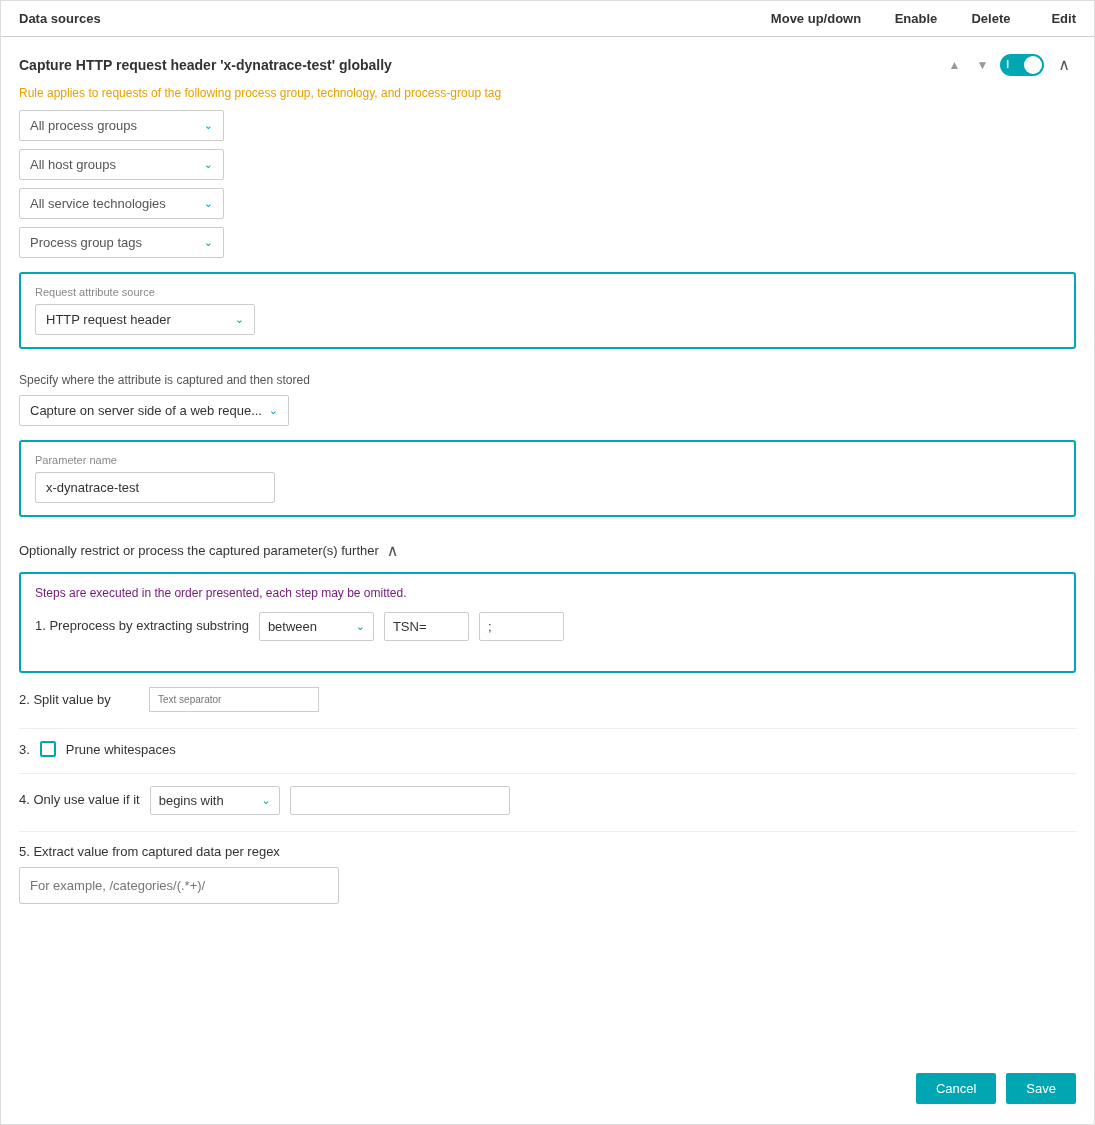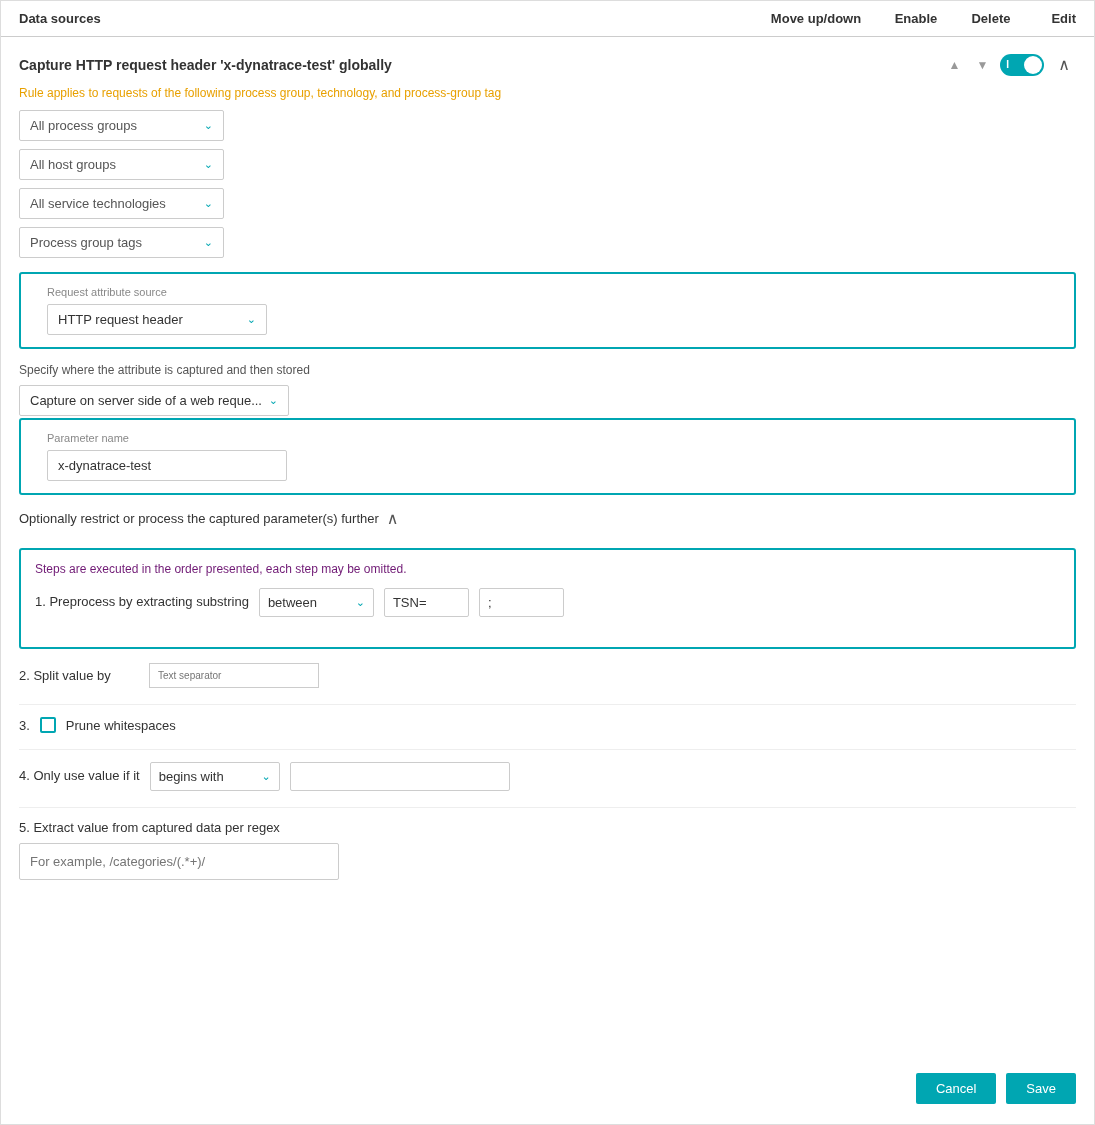--- a/index.html
+++ b/index.html
@@ -156,22 +156,22 @@
     }
     .chevron-down {
       color: #00a6b2;
       font-size: 11px;
     }
 
     
     .blue-outline-section {
       border: 2px solid #00a6b2;
       border-radius: 3px;
-      padding: 12px 26px;
-      margin-bottom: 14px;
+      padding: 12px 14px;
+      margin-bottom: 24px;
     }
 
     .section-label {
       font-size: 11px;
       color: #888;
       margin-bottom: 6px;
     }
 
     
     .dropdown-select-wide {
@@ -217,21 +217,21 @@
       font-size: 13px;
       color: #333;
       outline: none;
     }
 
     
     .optional-restrict-row {
       display: flex;
       align-items: center;
       gap: 8px;
-      margin-bottom: 20px;
+      margin-bottom: 12px;
     }
     .optional-restrict-text {
       font-size: 13px;
       color: #333;
     }
     .caret-up {
       font-size: 16px;
       color: #555;
       cursor: pointer;
     }
@@ -453,21 +453,21 @@
     <div class="blue-outline-section">
       <div class="section-label">Request attribute source</div>
       <div class="dropdown-select-wide">
         <span>HTTP request header</span>
         <span class="chevron-down">⌄</span>
       </div>
     </div>
 
     <div class="specify-text">Specify where the attribute is captured and then stored</div>
 
-    <div class="dropdown-row" style="margin-bottom: 2px;">
+    <div class="dropdown-row" style="margin-bottom: 14px;">
       <div class="dropdown-select-medium">
         <span>Capture on server side of a web reque...</span>
         <span class="chevron-down">⌄</span>
       </div>
     </div>
 
     <div class="blue-outline-section">
       <div class="section-label">Parameter name</div>
       <input class="param-input" type="text" value="x-dynatrace-test" style="">
     </div>

